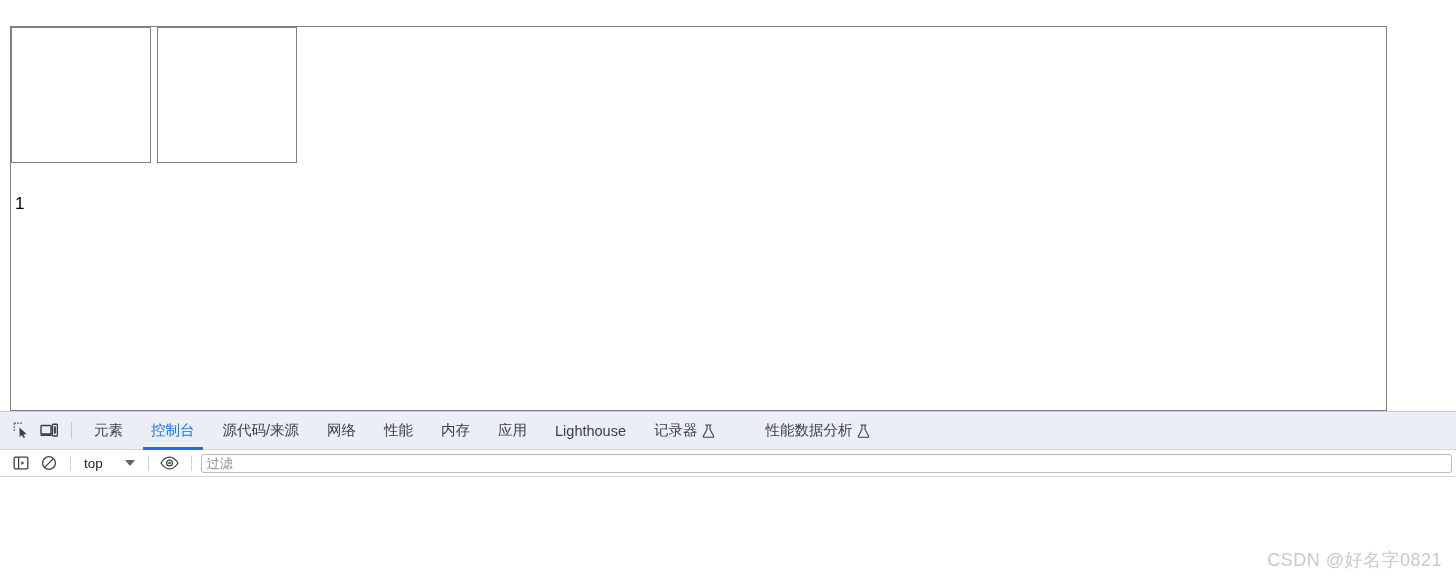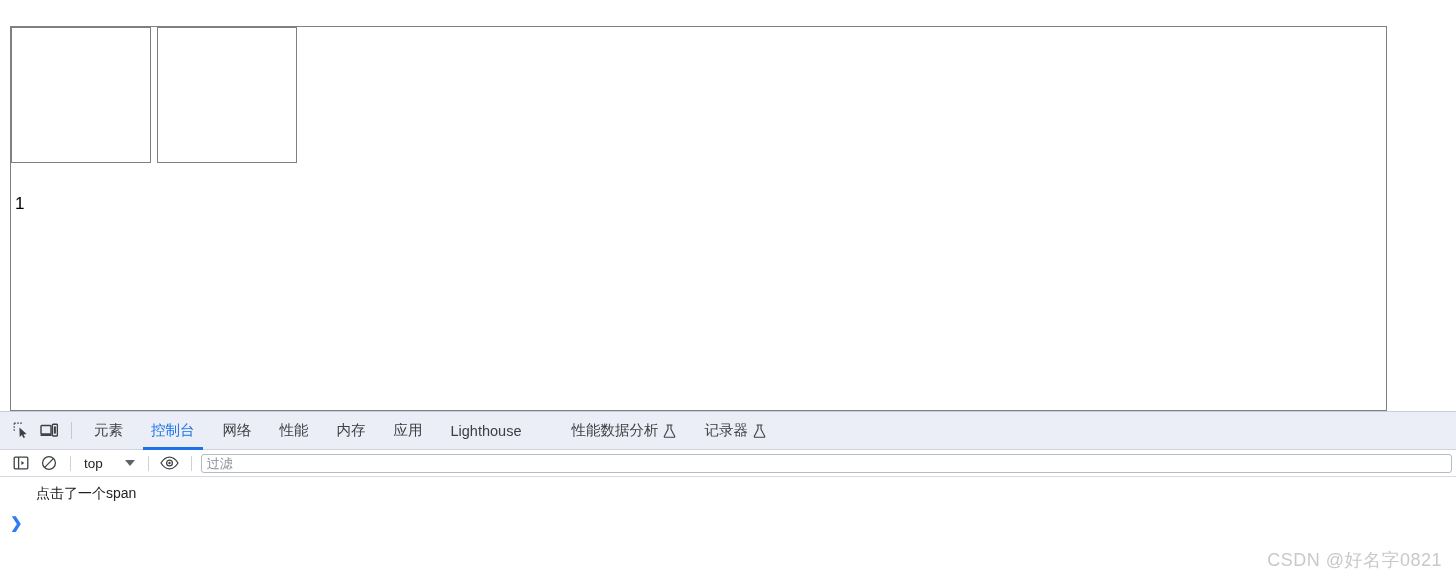--- a/index.html
+++ b/index.html
@@ -278,61 +278,64 @@
       <div class="dt-tabs">
 
         <div class="dt-tab">
           <span>元素</span>
         </div>
 
         <div class="dt-tab active">
           <span>控制台</span>
         </div>
 
+        <div class="dt-tab">
+          <span>源代码/来源</span>
+        </div>
 
         <div class="dt-tab">
           <span>网络</span>
         </div>
 
         <div class="dt-tab">
           <span>性能</span>
         </div>
 
         <div class="dt-tab">
           <span>内存</span>
         </div>
 
         <div class="dt-tab">
           <span>应用</span>
         </div>
 
         <div class="dt-tab">
           <span>Lighthouse</span>
+        </div>
+
+        <div class="dt-tab">
+          <span>记录器</span>
+          <span class="flask">
+            <svg width="13" height="14" viewBox="0 0 13 14">
+              <path d="M5 1 V5.3 L1.3 12.2 A0.7 0.7 0 0 0 1.9 13.2 H11.1 A0.7 0.7 0 0 0 11.7 12.2 L8 5.3 V1" fill="none" stroke="#3c4043" stroke-width="1.1" stroke-linejoin="round"></path>
+              <path d="M3.9 1 H9.1" stroke="#3c4043" stroke-width="1.1" stroke-linecap="round"></path>
+            </svg>
+          </span>
         </div>
 
         <div class="dt-tab spaced">
           <span>性能数据分析</span>
           <span class="flask">
             <svg width="13" height="14" viewBox="0 0 13 14">
               <path d="M5 1 V5.3 L1.3 12.2 A0.7 0.7 0 0 0 1.9 13.2 H11.1 A0.7 0.7 0 0 0 11.7 12.2 L8 5.3 V1" fill="none" stroke="#3c4043" stroke-width="1.1" stroke-linejoin="round"></path>
               <path d="M3.9 1 H9.1" stroke="#3c4043" stroke-width="1.1" stroke-linecap="round"></path>
             </svg>
           </span>
         </div>
 
-        <div class="dt-tab">
-          <span>记录器</span>
-          <span class="flask">
-            <svg width="13" height="14" viewBox="0 0 13 14">
-              <path d="M5 1 V5.3 L1.3 12.2 A0.7 0.7 0 0 0 1.9 13.2 H11.1 A0.7 0.7 0 0 0 11.7 12.2 L8 5.3 V1" fill="none" stroke="#3c4043" stroke-width="1.1" stroke-linejoin="round"></path>
-              <path d="M3.9 1 H9.1" stroke="#3c4043" stroke-width="1.1" stroke-linecap="round"></path>
-            </svg>
-          </span>
-        </div>
-
       </div>
     </div>
 
     <div class="dt-console-bar">
 
       <div class="dt-icon-btn">
         <svg width="16" height="16" viewBox="0 0 16 16">
           <rect x="1.2" y="2.2" width="13.6" height="11.6" rx="1" fill="none" stroke="#3c4043" stroke-width="1.3"></rect>
           <line x1="5.6" y1="2.2" x2="5.6" y2="13.8" stroke="#3c4043" stroke-width="1.3"></line>
           <path d="M8.4 5.9 L11.2 8 L8.4 10.1 Z" fill="#3c4043"></path>
@@ -361,29 +364,17 @@
           <circle cx="9.5" cy="7" r="2.9" fill="none" stroke="#3c4043" stroke-width="1.25"></circle>
           <circle cx="9.5" cy="7" r="1.2" fill="#3c4043"></circle>
         </svg>
       </div>
 
       <div class="small-sep"></div>
 
       <input class="filter-input" type="text" placeholder="过滤" style="">
     </div>
 
-    <div class="console-body">
-
-      <div class="console-msg">
-        <span>点击了一个span</span>
-      </div>
-
-      <div class="console-prompt">
-        <span class="prompt-chevron">❯</span>
-        <div class="prompt-field"></div>
-      </div>
-
-    </div>
   </div>
 
   <div class="watermark">CSDN @好名字0821</div>
 
 </div>
 
 </body></html>

